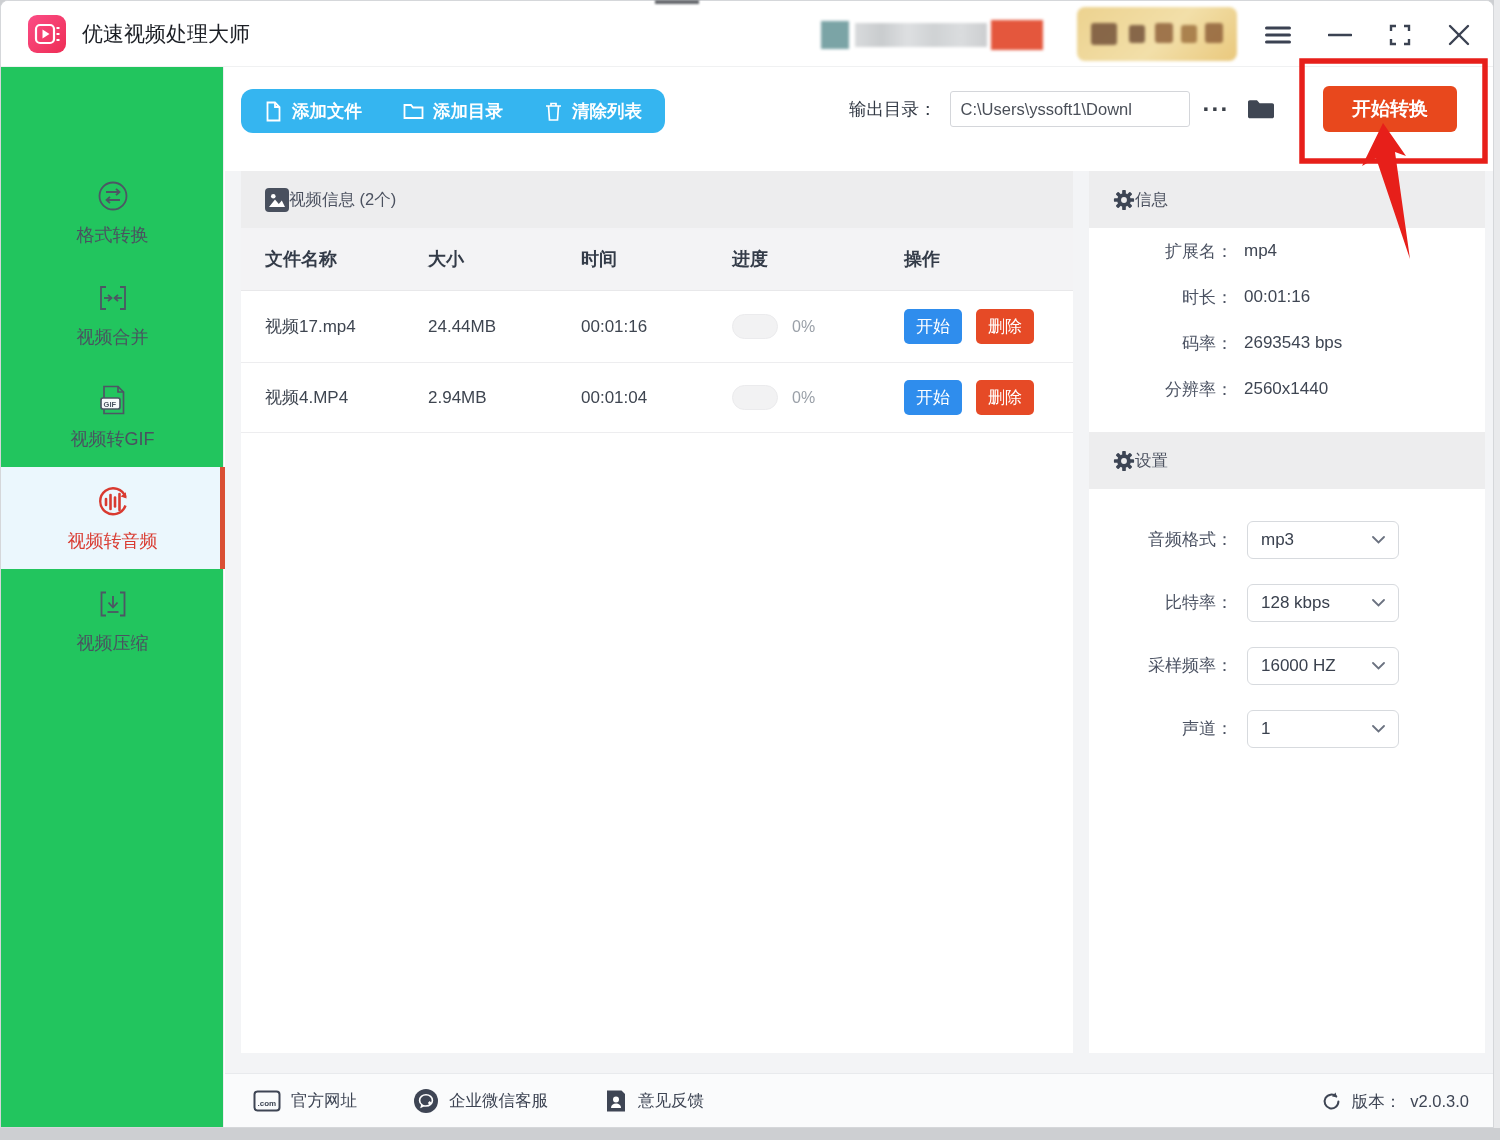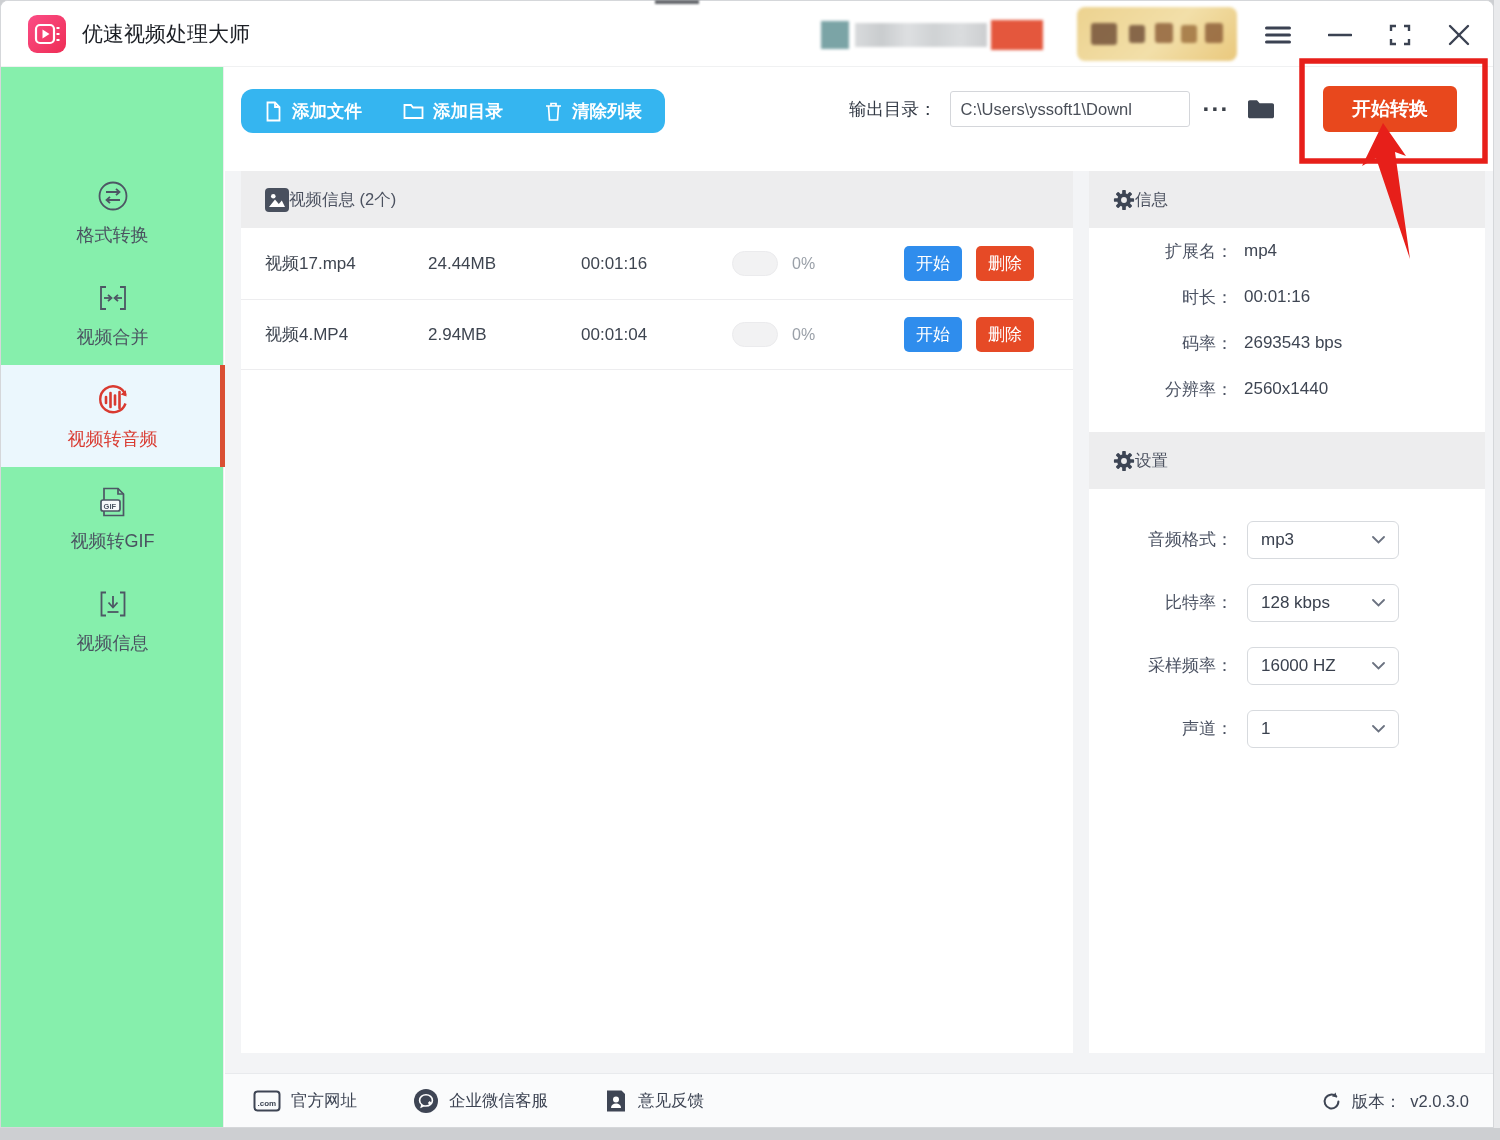--- a/index.html
+++ b/index.html
@@ -26,21 +26,21 @@
   .censor2 i:nth-child(1){ left:14px; top:16px; width:26px; height:22px; }
   .censor2 i:nth-child(2){ left:52px; top:18px; width:16px; height:18px; }
   .censor2 i:nth-child(3){ left:78px; top:16px; width:18px; height:20px; background:#8a5a35; }
   .censor2 i:nth-child(4){ left:104px; top:18px; width:16px; height:18px; background:#9a6b3a; }
   .censor2 i:nth-child(5){ left:128px; top:16px; width:18px; height:20px; background:#8a5a35; }
   .winctl { position:absolute; top:20px; width:28px; height:28px; display:flex; align-items:center;
             justify-content:center; cursor:pointer; }
   .ctl-menu{ left:1263px; } .ctl-min{ left:1325px; } .ctl-max{ left:1385px; } .ctl-close{ left:1444px; }
 
   
-  .sidebar { position:absolute; left:0; top:66px; width:223px; height:1062px; background:#86efac;
+  .sidebar { position:absolute; left:0; top:66px; width:223px; height:1062px; background:#22c55e;
              border-right:1px solid #ebedf0; padding-top:94px; }
   .nav-item { position:relative; width:223px; height:102px; display:flex; flex-direction:column;
               align-items:center; justify-content:center; cursor:pointer; }
   .nav-item .nav-label { margin-top:9px; font-size:18px; color:#4a5260; }
   .nav-item.selected { background:#ebf7fd; }
   .nav-item.selected .nav-label { color:#d93a30; }
   .nav-item.selected::after { content:""; position:absolute; right:-1px; top:0; width:5px; height:100%;
               background:#da4f33; }
 
   
@@ -214,53 +214,53 @@
           <path d="M11 7 H6 V29 H11"></path>
             <path d="M25 7 H30 V29 H25"></path>
           <path d="M9 18 H15.5"></path>
             <path d="M13 14.8 L16.5 18 L13 21.2"></path>
           <path d="M27 18 H20.5"></path>
             <path d="M23 14.8 L19.5 18 L23 21.2"></path>
         </svg>
         <span class="nav-label">视频合并</span>
       </div>
 
+      <div class="nav-item">
+        <svg width="36" height="36" viewBox="0 0 36 36" fill="none" stroke="#4d5664" stroke-width="1.7">
+          <path d="M9 4.5 H23 L28.5 10 V31.5 H9 Z"></path>
+            <path d="M23 4.5 V10 H28.5"></path>
+          <rect x="6" y="16" width="19" height="11" rx="2" fill="#f7f8fa"></rect>
+          <text x="8.6" y="24.6" font-size="7.5" stroke="none" fill="#4d5664" font-weight="bold">GIF</text>
+        </svg>
+        <span class="nav-label">视频转GIF</span>
+      </div>
+
       <div class="nav-item selected">
         <svg width="36" height="36" viewBox="0 0 36 36" fill="none">
           <path d="M30.5 21.5 A13 13 0 1 1 30.5 13" stroke="#d93a30" stroke-width="2.4"></path>
           <path d="M30.8 8.2 L31.6 14.6 L25.6 12.4 Z" fill="#d93a30"></path>
           <g stroke="#d93a30" stroke-width="2.6" stroke-linecap="round">
             <line x1="11" y1="15" x2="11" y2="21"></line>
               <line x1="15.5" y1="11" x2="15.5" y2="25"></line>
             <line x1="20" y1="13.5" x2="20" y2="22.5"></line>
               <line x1="24.5" y1="10" x2="24.5" y2="26"></line>
           </g>
         </svg>
         <span class="nav-label">视频转音频</span>
       </div>
 
       <div class="nav-item">
-        <svg width="36" height="36" viewBox="0 0 36 36" fill="none" stroke="#4d5664" stroke-width="1.7">
-          <path d="M9 4.5 H23 L28.5 10 V31.5 H9 Z"></path>
-            <path d="M23 4.5 V10 H28.5"></path>
-          <rect x="6" y="16" width="19" height="11" rx="2" fill="#f7f8fa"></rect>
-          <text x="8.6" y="24.6" font-size="7.5" stroke="none" fill="#4d5664" font-weight="bold">GIF</text>
-        </svg>
-        <span class="nav-label">视频转GIF</span>
-      </div>
-
-      <div class="nav-item">
         <svg width="36" height="36" viewBox="0 0 36 36" fill="none" stroke="#4d5664" stroke-width="1.8">
           <path d="M11 6.5 H6.5 V29.5 H11"></path>
             <path d="M25 6.5 H29.5 V29.5 H25"></path>
           <path d="M18 10 V21"></path>
             <path d="M13.5 16.5 L18 21.5 L22.5 16.5"></path>
             <path d="M12.5 26 H23.5"></path>
         </svg>
-        <span class="nav-label">视频信息</span>
+        <span class="nav-label">视频压缩</span>
       </div>
     </div>
 
     <div class="blue-toolbar">
       <div class="blue-btn">
         <svg width="19" height="21" viewBox="0 0 19 21" fill="none" stroke="#fff" stroke-width="1.8">
           <path d="M3.5 1.5 H11 L15.5 6 V19.5 H3.5 Z"></path>
             <path d="M11 1.5 V6 H15.5"></path>
         </svg>
         <span>添加文件</span>
@@ -299,20 +299,27 @@
       <div class="table-panel">
         <div class="panel-head">
           <svg width="24" height="24" viewBox="0 0 24 24">
             <rect width="24" height="24" rx="4" fill="#49505e"></rect>
             <circle cx="8.3" cy="8.3" r="2.3" fill="#fff"></circle>
             <path d="M4 19 L10 11.5 L13.8 16 L16.8 12.6 L20 19 Z" fill="#fff"></path>
           </svg>
           <span>视频信息 (2个)</span>
         </div>
 
+        <div class="col-head">
+          <span>文件名称</span>
+          <span>大小</span>
+          <span>时间</span>
+          <span>进度</span>
+          <span>操作</span>
+        </div>
 
         <div class="file-row row-1">
           <span class="cell-name">视频17.mp4</span>
           <span>24.44MB</span>
           <span>00:01:16</span>
           <span class="cell-progress">
             <span class="progress-pill"></span>
             <span class="progress-text">0%</span>
           </span>
           <span class="cell-actions">

